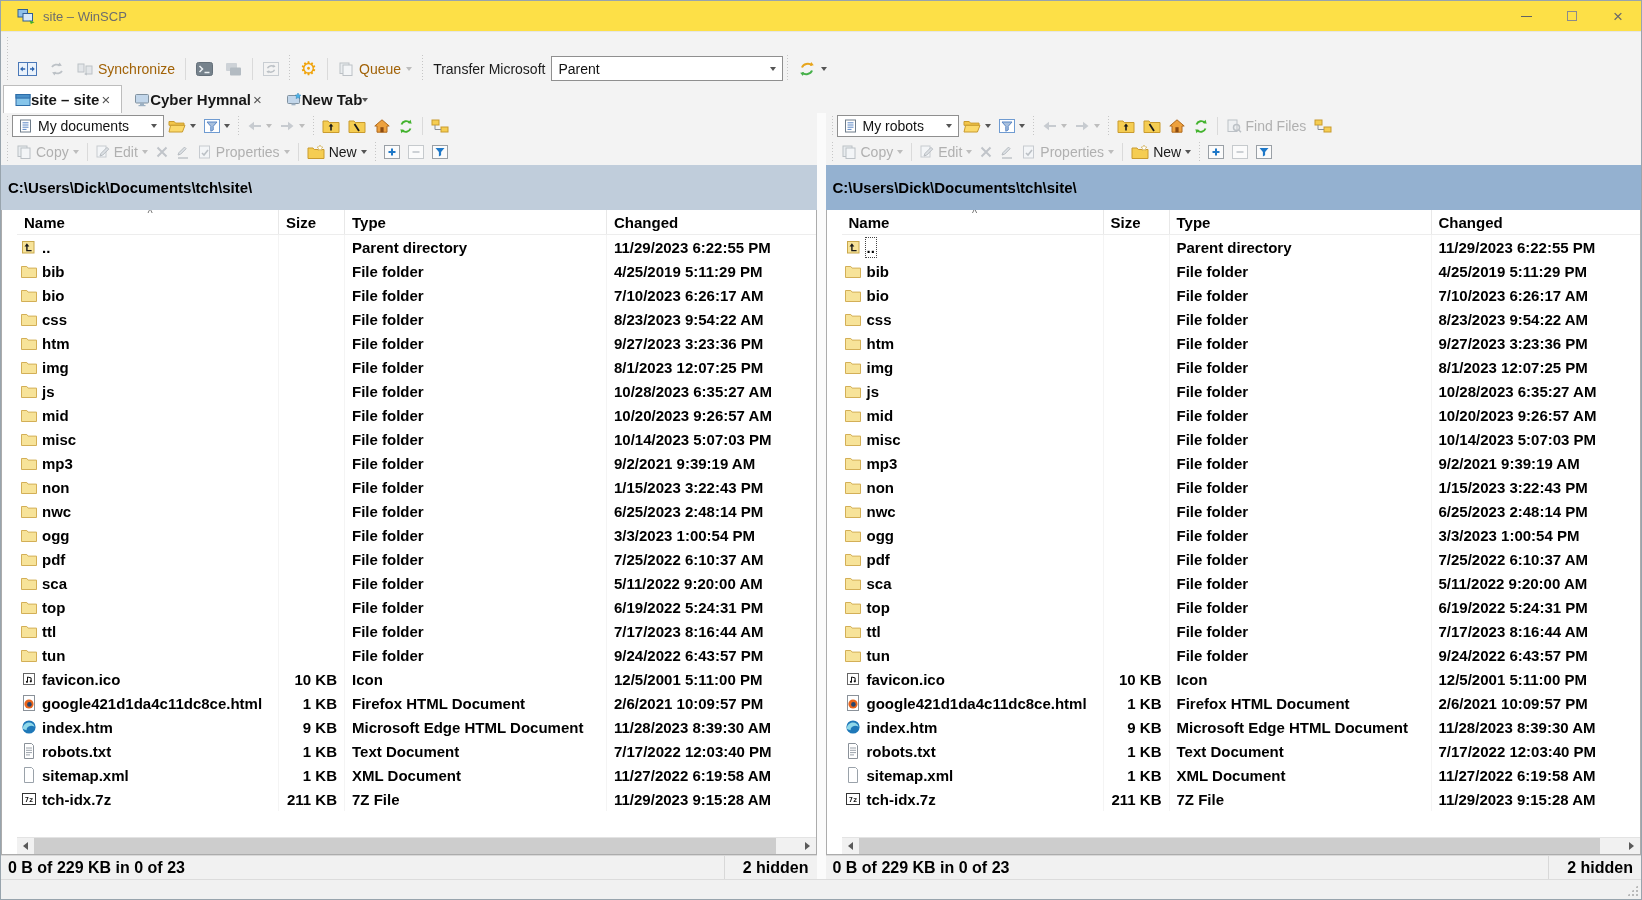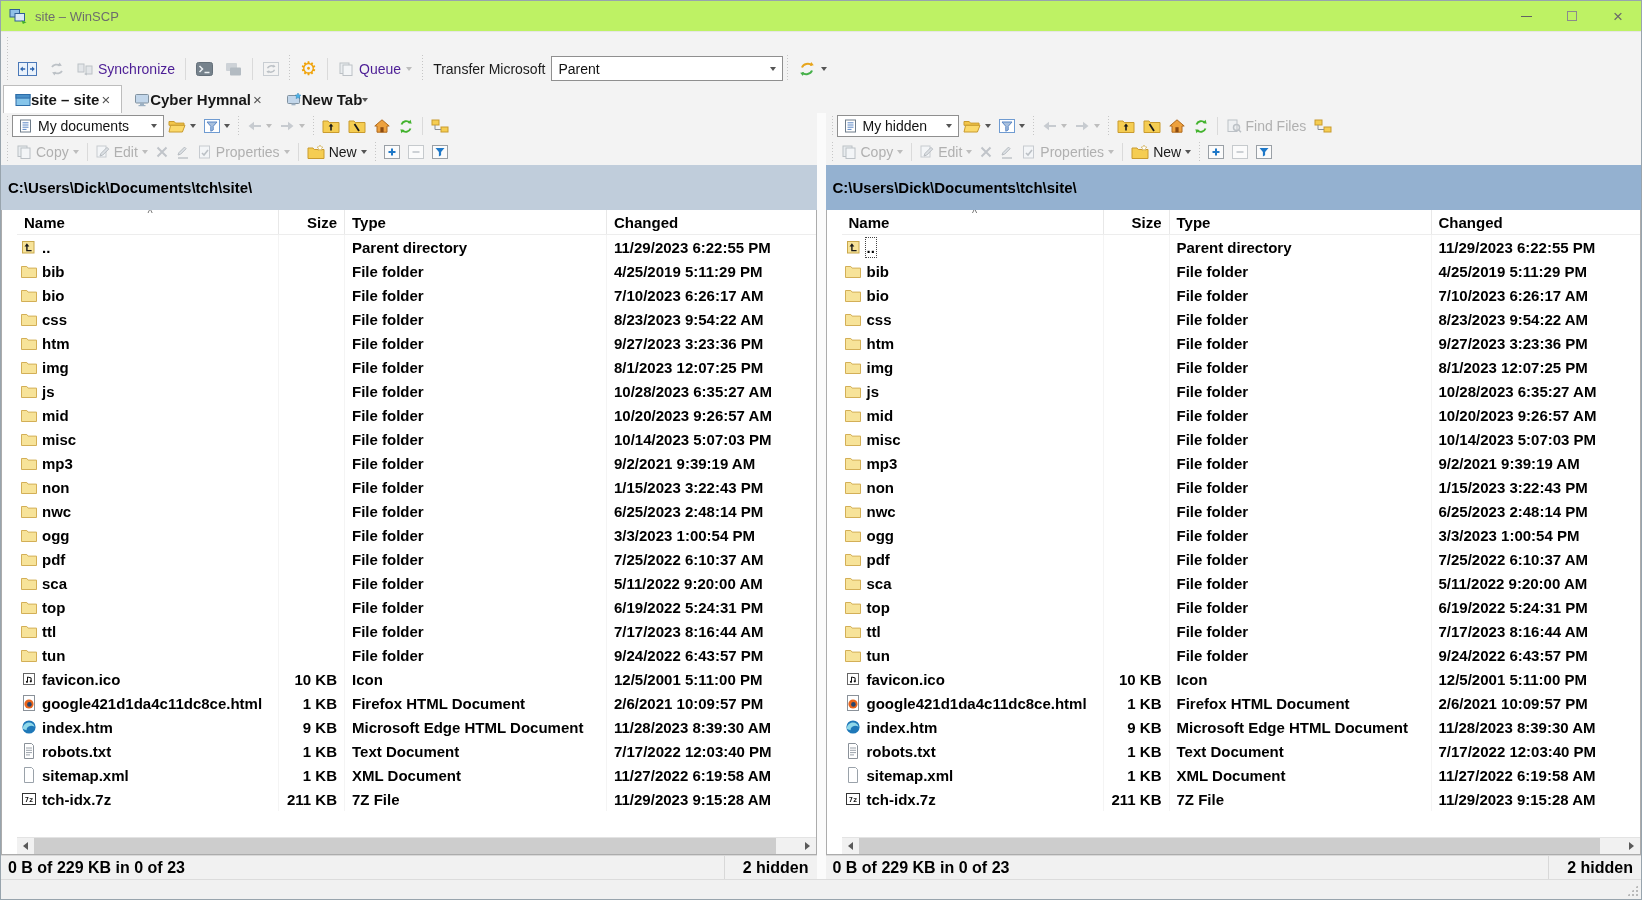--- a/index.html
+++ b/index.html
@@ -3,33 +3,33 @@
 <meta charset="utf-8">
 <style>
   * { box-sizing: border-box; margin: 0; padding: 0; }
   html,body { background:#8a9096; }
   body { font-family: "Liberation Sans", sans-serif; -webkit-font-smoothing: antialiased; }
 
   .window { width:1642px; height:900px; background:#fff; border:1px solid #98a4ad;
             display:flex; flex-direction:column; overflow:hidden; position:relative; }
 
   
-  .titlebar { flex:0 0 30px; background:#bef264; display:flex; align-items:center; padding-left:8px; }
+  .titlebar { flex:0 0 30px; background:#fde047; display:flex; align-items:center; padding-left:16px; }
   .titlebar .title { color:#6d6d6d; font-size:13px; margin-left:7px; }
   .win-controls { margin-left:auto; display:flex; height:100%; }
   .wbtn { width:46px; display:flex; align-items:center; justify-content:center; color:#636363; }
   .wbtn .min-glyph { width:11px; border-top:1px solid #636363; display:inline-block; }
   .wbtn .max-glyph { width:10px; height:10px; border:1px solid #8b8b8b; display:inline-block; }
   .wbtn .close-glyph { font-size:17px; line-height:1; color:#6a6a6a; }
 
   
   .main-toolbar { flex:0 0 54px; background:#f3f3f3; border-top:1px solid #e6e6e6;
                   display:flex; align-items:flex-end; padding:3px 4px 2px 2px; }
   .tbtn { height:29px; display:flex; align-items:center; gap:5px; padding:0 6px; font-size:14px; color:#1a1a1a; }
-  .tbtn.disabled { color:#4c1d95; }
+  .tbtn.disabled { color:#a16207; }
   .grip { width:5px; height:26px; align-self:flex-end; margin:0 2px 2px 2px;
           background-image:repeating-linear-gradient(to bottom,#c6c6c6 0 1px, transparent 1px 3px);
           background-size:1px 100%; background-repeat:no-repeat; background-position:center; }
   .grip.tall { height:44px; align-self:flex-end; }
   .sep { width:1px; height:22px; background:#dadada; margin:0 4px 3px 4px; align-self:flex-end; }
   .dcaret { width:0; height:0; border-left:3.5px solid transparent; border-right:3.5px solid transparent;
             border-top:4px solid #555; display:inline-block; }
   .dcaret.dis { border-top-color:#bdbdbd; }
   .combo { background:#fff; border:1px solid #8f8f8f; height:25px; display:flex; align-items:center;
            gap:6px; padding:0 6px; font-size:14px; color:#111; }
@@ -61,21 +61,21 @@
 
   .pathbar { flex:0 0 23px; display:flex; align-items:center; padding:14px 7px; font-size:15px; font-weight:700; color:#000; }
   .pathbar.active-bg { background:#94b1d0; }
   .pathbar.inactive-bg { background:#c0cddb; }
 
   .filelist { flex:1; display:flex; flex-direction:column; border:1px solid #acacac; border-top:none;
               background:#fff; min-height:0; overflow:hidden;padding-left:15px; }
   .colheaders { flex:0 0 25px; display:grid; grid-template-columns:262px 66px 262px 1fr; border-bottom:1px solid #ededed; }
   .colheaders .h { display:flex; align-items:center; padding:0 7px; font-size:15px; font-weight:700;
                    border-right:1px solid #e8e8e8; position:relative; white-space:nowrap; }
-  .colheaders .h.size { justify-content:flex-end; }
+  .colheaders .h.size { }
   .colheaders .h:last-child { border-right:none; }
   .sortmark { position:absolute; top:-3px; left:50%; font-size:11px; color:#666; font-weight:400; }
 
   .rows { flex:1; overflow:hidden; }
   .frow { height:24px; display:grid; grid-template-columns:262px 66px 262px 1fr; align-items:center;
           font-size:15px; font-weight:700; color:#000; }
   .frow .cell { padding:0 7px; white-space:nowrap; overflow:hidden; border-right:1px solid #f4f4f4; height:100%;
                 display:flex; align-items:center; }
   .frow .cell:last-child { border-right:none; }
   .frow .cell.name { gap:5px; padding-left:3px; }
@@ -818,21 +818,21 @@
     <div class="panel">
       <div class="ptb">
         <span class="pgrip"></span>
         <span class="combo addr narrow">
           <span class="ic">
             <svg width="13" height="14" viewBox="0 0 13 14">
                 <rect x="1.5" y="1" width="10" height="12" fill="#fff" stroke="#6e7c8a"></rect>
                 <path d="M3.5 3.8h6M3.5 6h6M3.5 8.2h6M3.5 10.4h4" stroke="#5b87c5"></path>
               </svg>
           </span>
-          <span class="atext">My hidden</span>
+          <span class="atext">My robots</span>
           <span class="dcaret"></span>
         </span>
         <span class="pbtn">
           <span class="ic">
             <svg width="18" height="14" viewBox="0 0 18 14">
                 <path d="M1 2.5h5.2l1.3 1.6H16v2.2H1z" fill="#f3c64a" stroke="#c99b2e"></path>
                 <path d="M2.6 6.3H17l-2.6 6.7H1z" fill="#fbd96a" stroke="#c99b2e"></path>
               </svg>
           </span>
           <span class="dcaret"></span>

